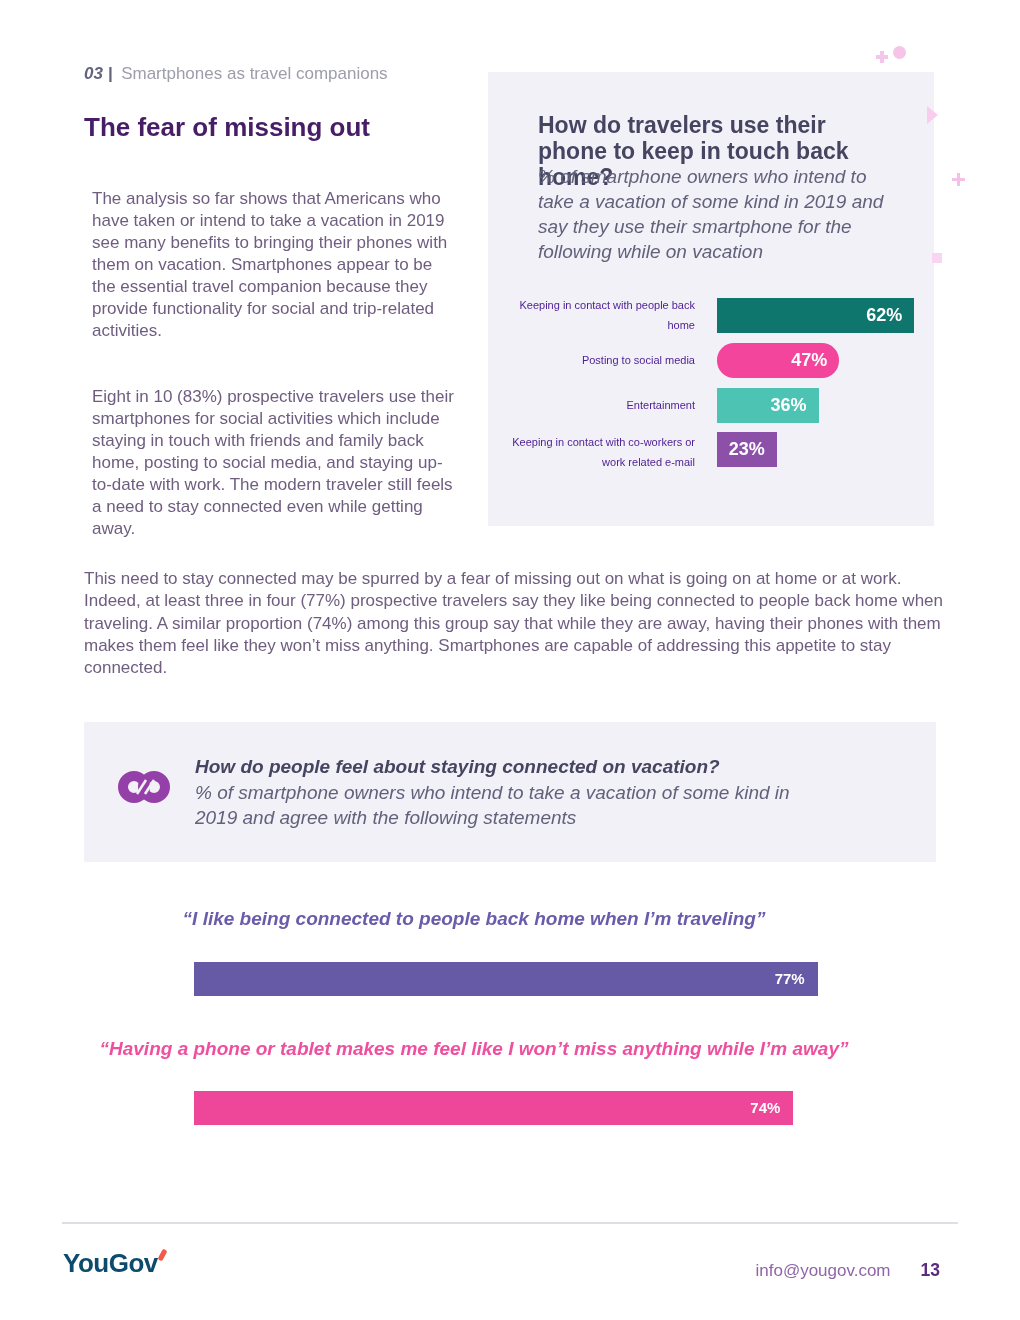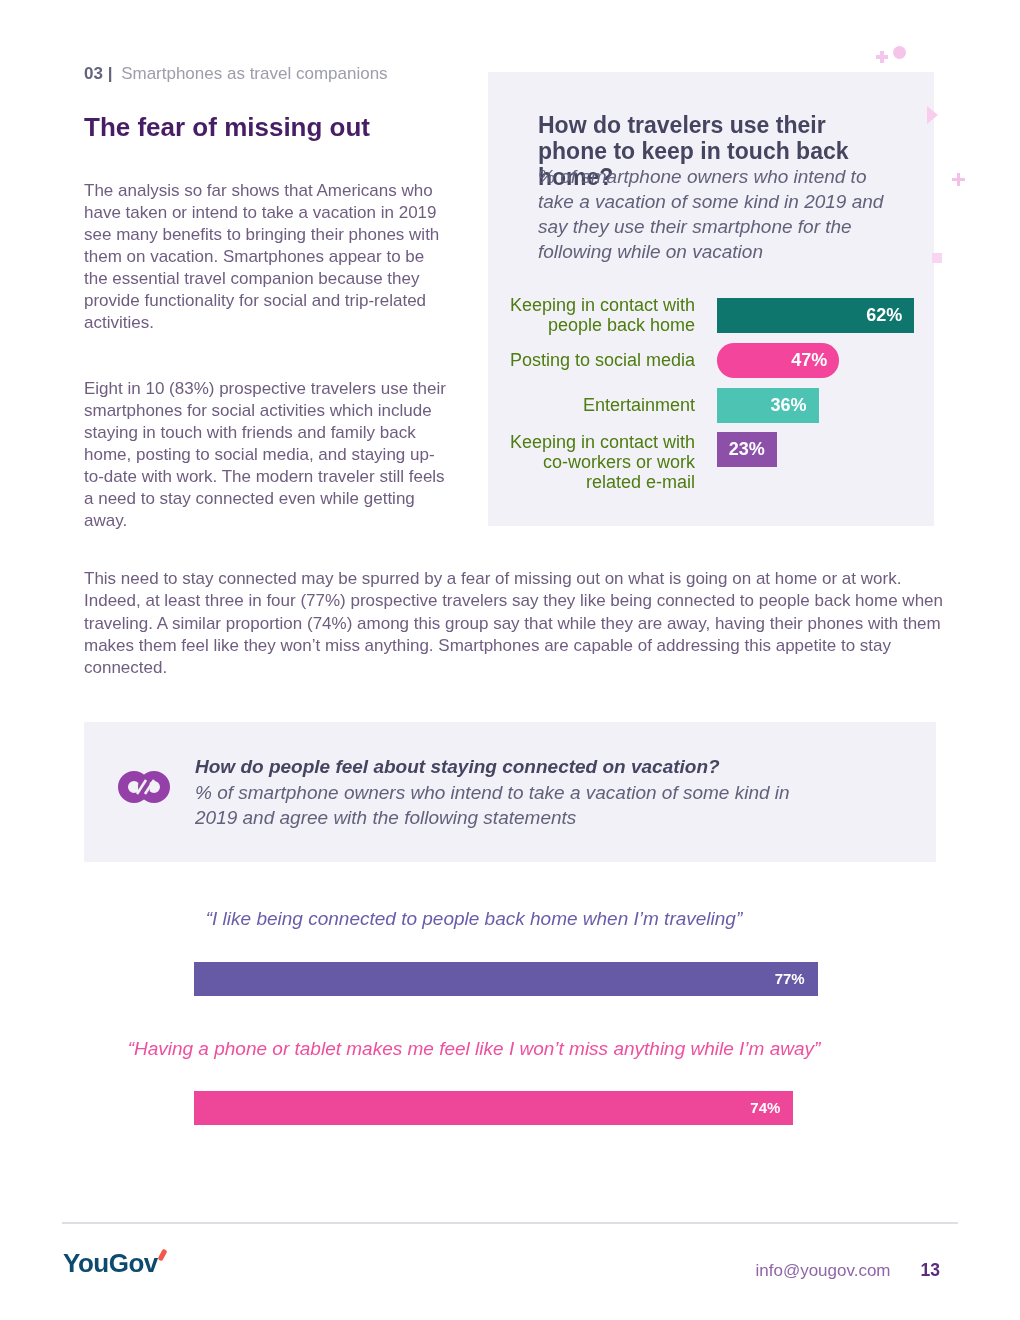--- a/index.html
+++ b/index.html
@@ -1,40 +1,40 @@
 <!DOCTYPE html>
 <html><head>
 <meta charset="utf-8">
 <style>
   html,body{margin:0;padding:0;background:#ffffff;}
   .page{position:relative;width:1020px;height:1320px;background:#ffffff;overflow:hidden;
         font-family:"Liberation Sans", sans-serif;}
 
   
   .breadcrumb{position:absolute;left:84px;top:64px;font-size:17px;}
-  .bc-num{color:#63637e;font-weight:700;}
+  .bc-num{color:#63637e;font-weight:700;font-style:italic;}
   .bc-title{color:#9d9dab;margin-left:4px;}
 
   
   .title{position:absolute;left:84px;top:112px;margin:0;font-size:26px;font-weight:700;color:#471d66;}
 
   
-  .col-p{position:absolute;left:84px;width:368px;margin:0;font-size:17px;line-height:22px;color:#6f5d80;}
+  .col-p{position:absolute;left:84px;width:368px;margin:8px;font-size:17px;line-height:22px;color:#6f5d80;}
   .p1{top:180px;}
   .p2{top:378px;}
 
   
   .panel{position:absolute;left:488px;top:72px;width:446px;height:454px;background:#f2f1f7;}
   .panel h2{margin:0;position:absolute;left:50px;top:40px;width:350px;
             font-size:23px;line-height:26px;font-weight:700;color:#454561;}
   .panel-sub{margin:0;position:absolute;left:50px;top:92px;width:348px;
              font-style:italic;font-size:19px;line-height:25px;color:#61617b;}
   .crow{position:absolute;left:0;width:446px;height:35px;}
   .clabel{position:absolute;left:12px;width:195px;text-align:right;
-          font-size:18px;line-height:20px;color:#4d7c0f;}
+          font-size:11px;line-height:20px;color:#4c1d95;}
   .cbar{position:absolute;left:229px;top:0;height:35px;line-height:35px;text-align:right;}
   .cval{color:#ffffff;font-weight:700;font-size:18px;padding-right:12px;}
 
   
   .decor{position:absolute;}
   .plus::before,.plus::after{content:"";position:absolute;background:inherit;}
   .plus{background:transparent !important;}
   .plus .pv{position:absolute;left:36%;top:0;width:28%;height:100%;}
   .plus .ph{position:absolute;top:36%;left:0;height:28%;width:100%;}
   .circle{border-radius:50%;}
@@ -47,21 +47,21 @@
   
   .callout{position:absolute;left:84px;top:722px;width:852px;height:140px;background:#f2f1f7;}
   .link-icon{position:absolute;left:33px;top:45px;}
   .callout h2{margin:0;position:absolute;left:111px;top:32px;width:660px;
               font-size:19px;line-height:25px;font-weight:700;color:#454561;font-style:italic;}
   .callout-sub{margin:0;position:absolute;left:111px;top:58px;width:640px;
                font-style:italic;font-size:19px;line-height:25px;color:#61617b;}
 
   
   .quote{position:absolute;left:0;width:948px;margin:0;text-align:center;
-         font-size:19px;font-weight:400;font-style:italic;}
+         font-size:19px;font-weight:700;font-style:italic;}
   .q1{top:908px;}
   .q2{top:1038px;}
   .bigbar{position:absolute;left:194px;height:34px;line-height:34px;text-align:right;}
   .b1{top:962px;}
   .b2{top:1091px;}
   .bigbar .cval{font-size:15px;padding-right:13px;}
 
   
   .footer-divider{position:absolute;left:62px;top:1222px;width:896px;height:2px;background:#dedee4;}
   .logo{position:absolute;left:63px;top:1248px;font-size:26px;font-weight:800;

